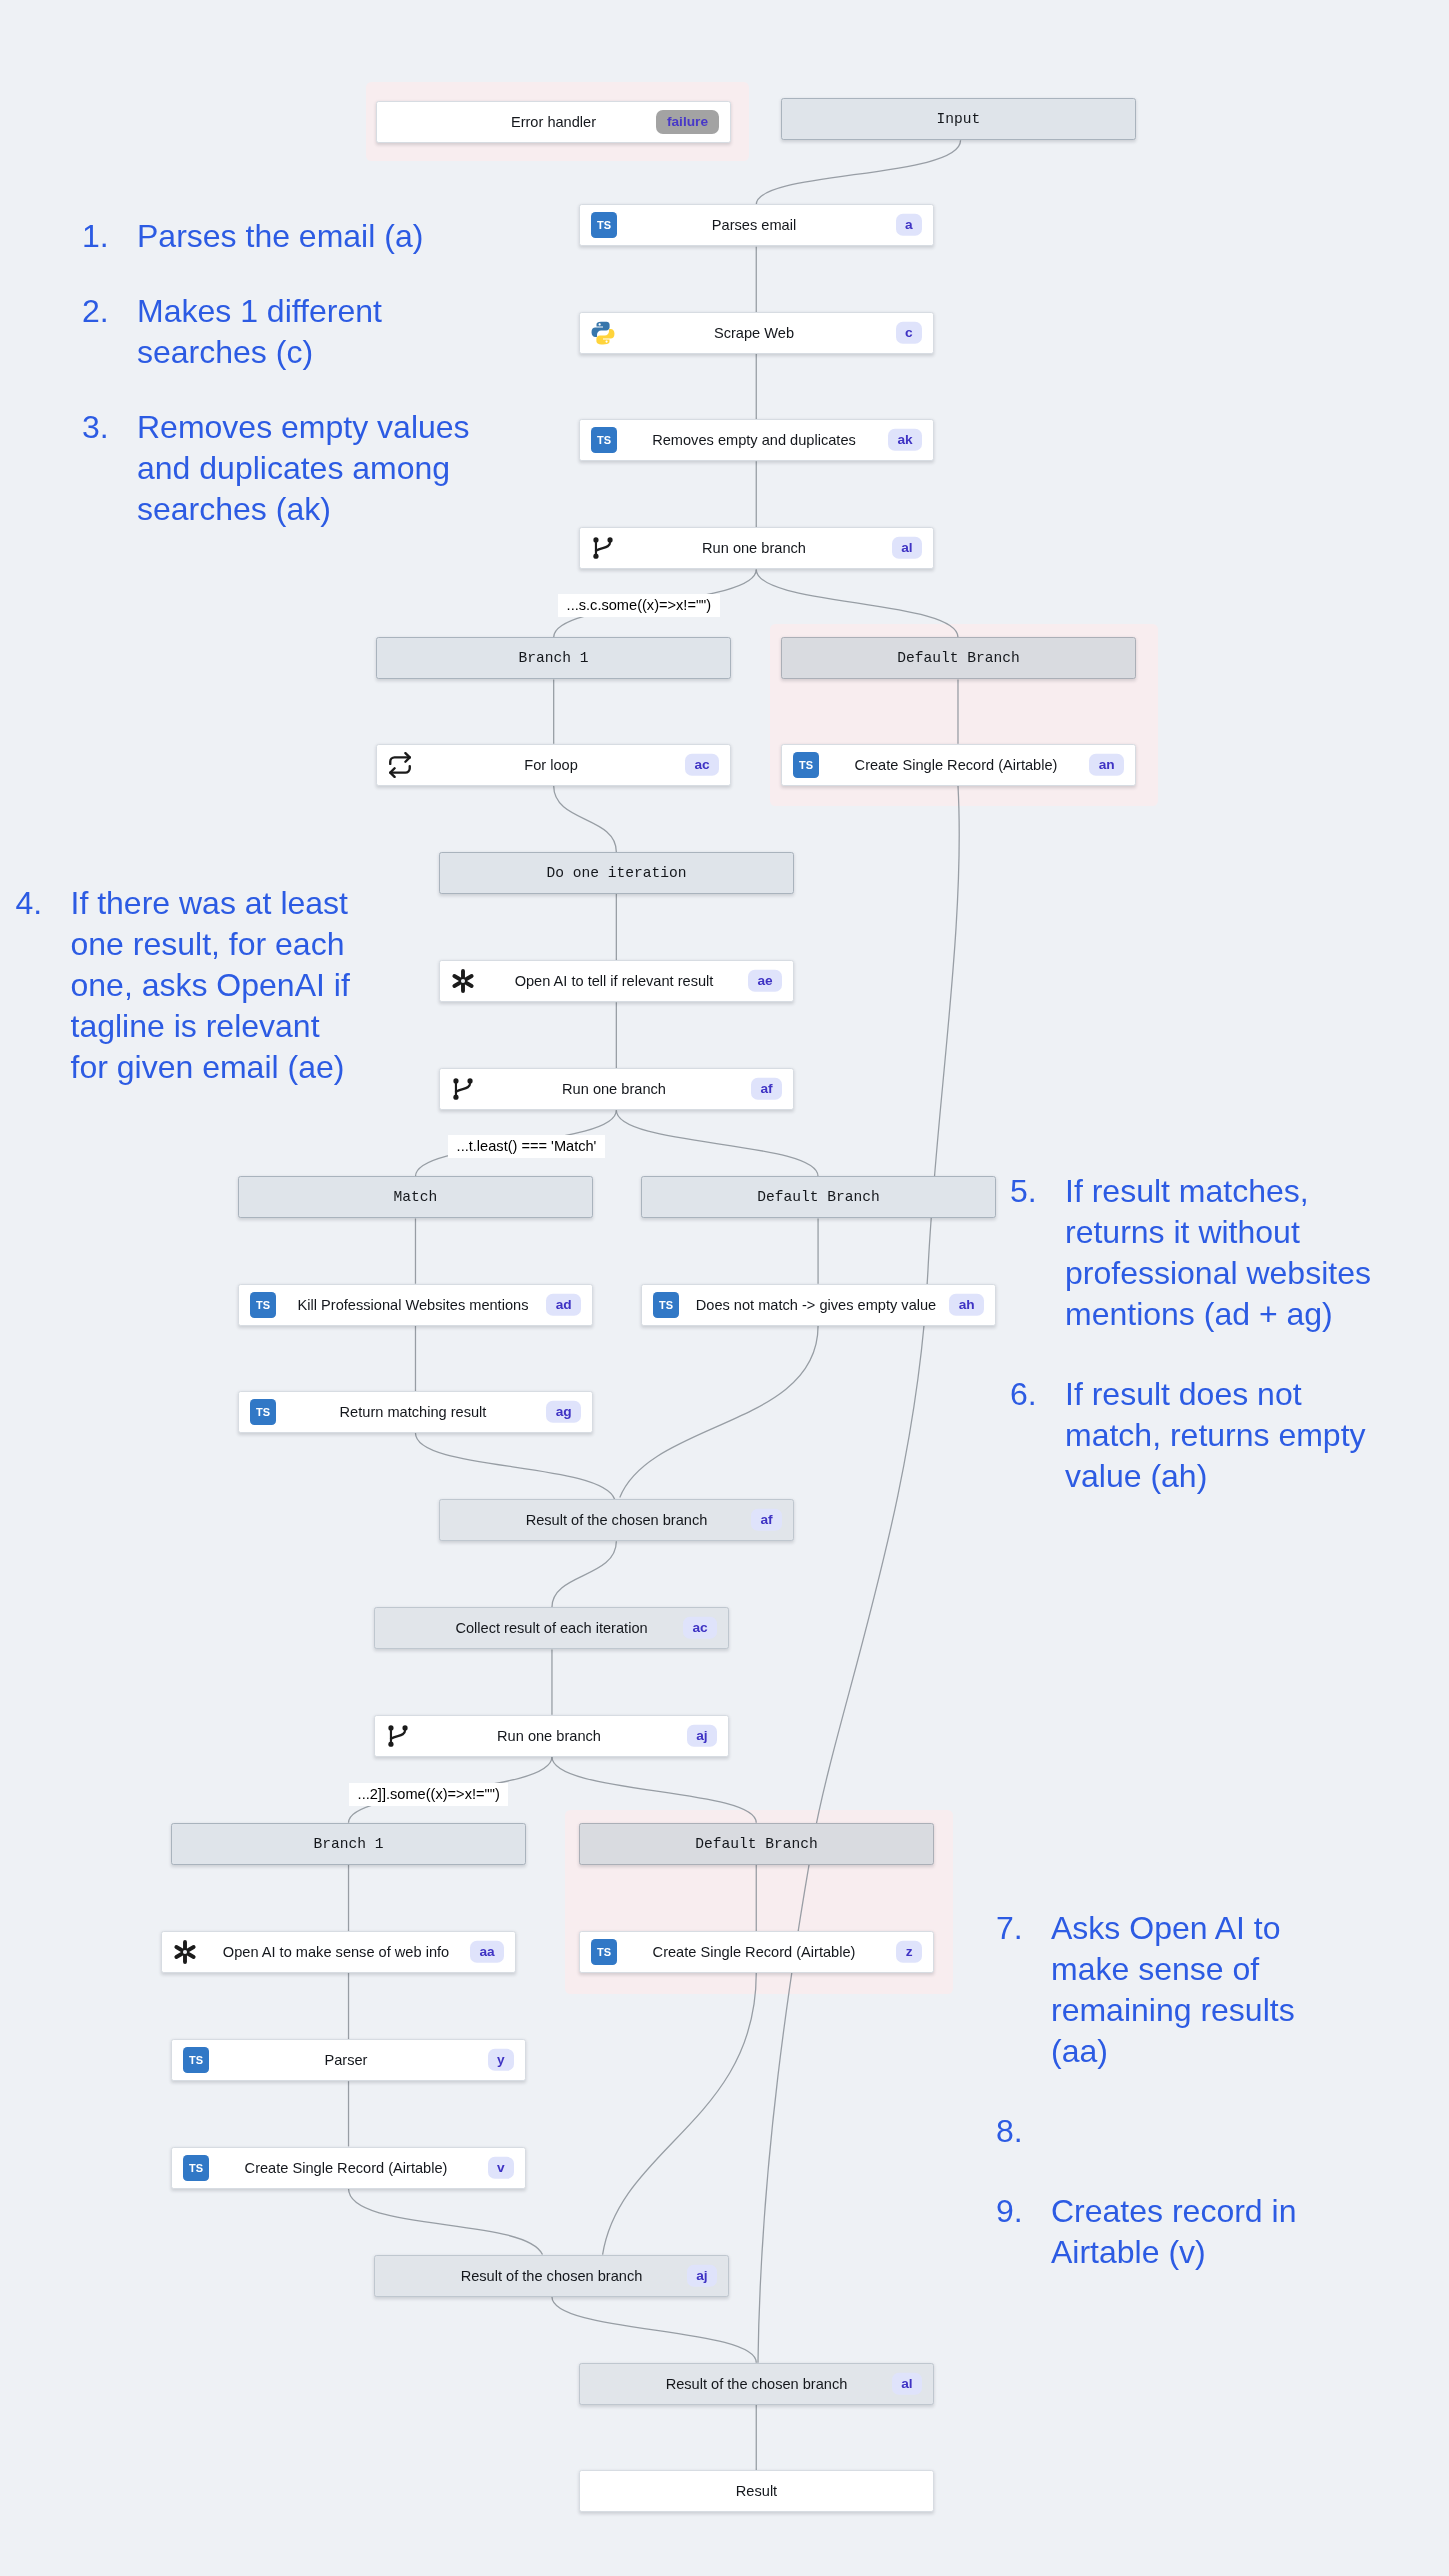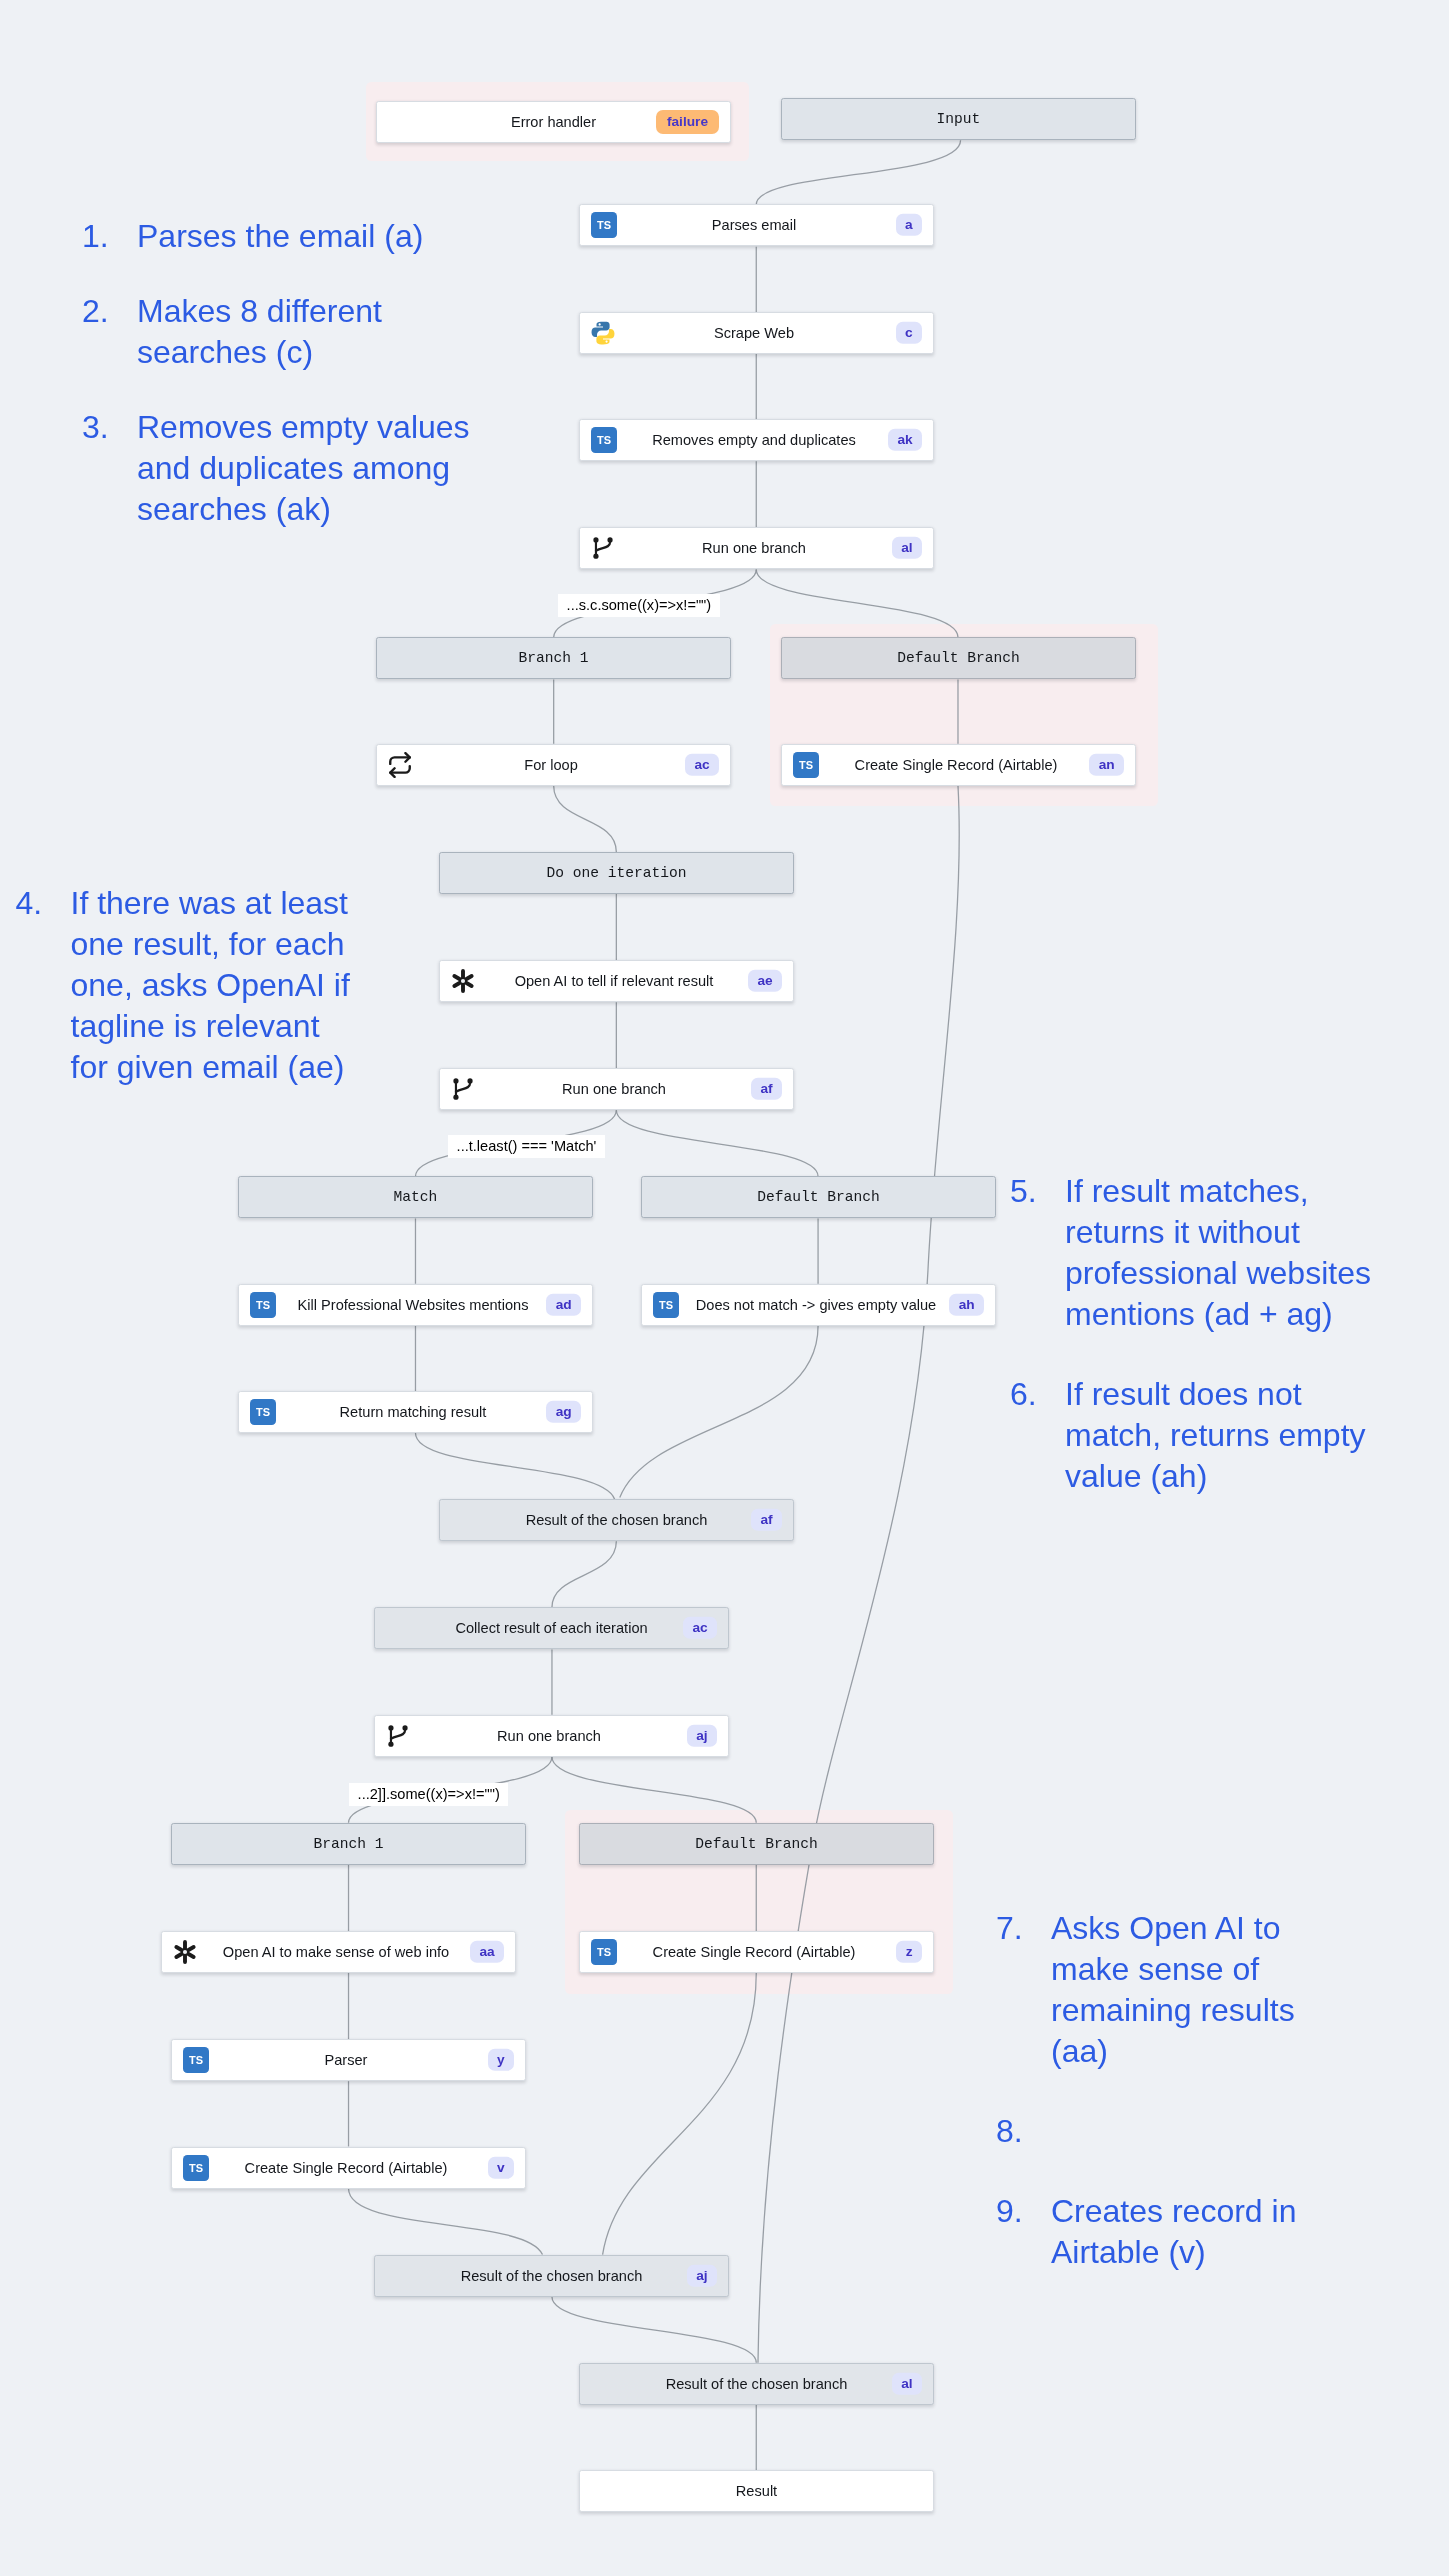--- a/index.html
+++ b/index.html
@@ -16,21 +16,21 @@
   .node.white{background:#ffffff;border:0.9px solid #d7dce2;}
   .node.hdr{background:#dfe4ea;border:0.9px solid #a9b3bd;font-family:Liberation Mono, monospace;}
   .node.hdr.muted{background:#d9dbe0;border-color:#abafb7;}
   .node.res{background:#e1e5ea;border:0.9px solid #bfc7cf;}
   .nlabel{position:absolute;left:45px;right:50px;text-align:center;white-space:nowrap;
     overflow:hidden;top:50%;transform:translateY(-50%);}
   .node.plain .nlabel{left:8.6px;right:8.6px;}
   .badge{position:absolute;right:11px;top:50%;transform:translateY(-50%);
     background:#dfe3fb;color:#3f33c4;font-weight:bold;font-size:13.7px;
     padding:4.3px 9.4px;border-radius:6.9px;line-height:1;}
-  .badge.failure{background:#fdba74;color:#4838c8;padding:5.2px 11px;}
+  .badge.failure{background:#a3a3a3;color:#4838c8;padding:5.2px 11px;}
   .nicon{position:absolute;left:10.3px;top:50%;transform:translateY(-50%);width:26px;height:26px;color:#1b1b1b;}
   .ts-icon{position:absolute;left:11px;top:50%;transform:translateY(-50%);
     width:26px;height:26px;background:#3178c6;border-radius:4.3px;color:#fff;
     font-weight:bold;font-size:11px;display:flex;align-items:center;justify-content:center;}
   
   .cond{position:absolute;z-index:4;background:#ffffff;color:#000;
     font-size:14.6px;padding:3.4px 8.6px;white-space:nowrap;}
   
   .anno{position:absolute;z-index:5;display:flex;flex-direction:column;gap:34px;
     color:#2c5be3;font-size:32px;line-height:41px;}
@@ -274,21 +274,21 @@
     <span class="nlabel">Result</span>
   </div>
 
   <div class="anno" style="left:82px;top:216px;width:532px">
     <div class="anno-item">
       <span class="anno-num">1.</span>
       <span class="anno-text">Parses the email (a)</span>
     </div>
     <div class="anno-item">
       <span class="anno-num">2.</span>
-      <span class="anno-text">Makes 8 different
+      <span class="anno-text">Makes 1 different
 searches (c)</span>
     </div>
     <div class="anno-item">
       <span class="anno-num">3.</span>
       <span class="anno-text">Removes empty values
 and duplicates among
 searches (ak)</span>
     </div>
   </div>
 

